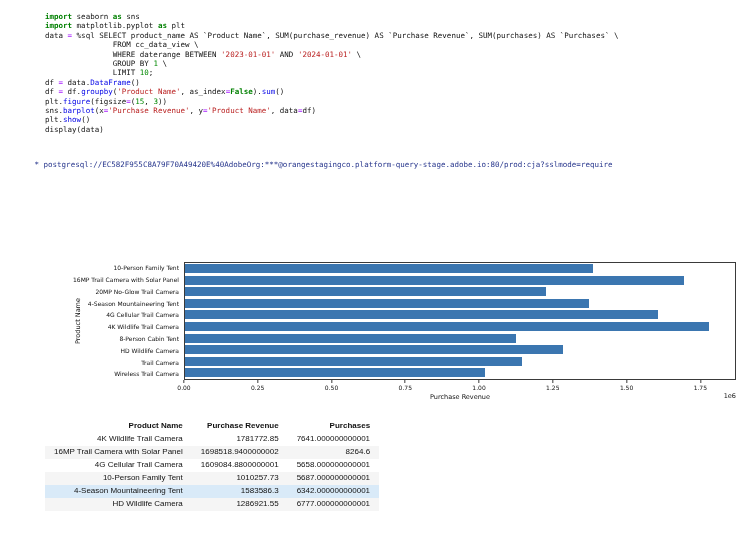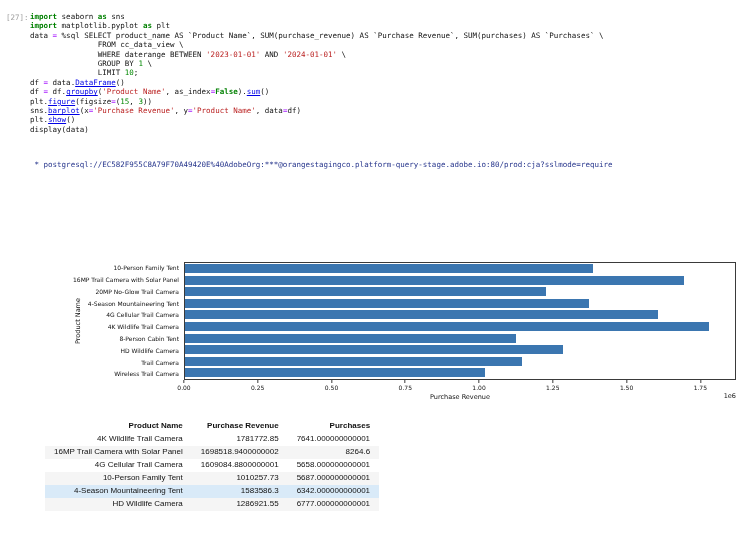--- a/index.html
+++ b/index.html
@@ -3,27 +3,27 @@
 <meta charset="utf-8">
 <style>
   * { margin:0; padding:0; box-sizing:border-box; }
   html,body { width:750px; height:534px; background:#ffffff; overflow:hidden;
               font-family:"Liberation Sans", sans-serif; }
 
   
   .cell { display:flex; padding-top:12px; }
   .prompt { width:30px; flex-shrink:0; padding-left:6px; padding-top:1px;
             font:7.5px "DejaVu Sans Mono", monospace; color:#9e9e9e; }
-  .code  { font:7.5px/9.4px "DejaVu Sans Mono", monospace; color:#111; white-space:pre; }
+  .code  { font:7.5px/9.4px "DejaVu Sans Mono", monospace; color:#111; white-space:pre;margin-left:45px; }
   .code-line { white-space:pre; }
   .tok-k { color:#008000; font-weight:bold; }
   .tok-s { color:#ba2121; }
   .tok-n { color:#008800; }
   .tok-o { color:#aa22ff; }
-  .tok-f { color:#0000e6;text-decoration:underline; }
+  .tok-f { color:#0000e6; }
   .tok-p { color:#111; }
 
   
   .output { margin:5px 0 0 30px; font:7.5px/10.5px "DejaVu Sans Mono", monospace; white-space:pre; }
   .rows-affected { color:#111; }
 
   
   .figure { margin:70px 0 0 72px; width:664px; font-family:"DejaVu Sans", sans-serif; color:#111; }
   .fig-grid { display:grid; grid-template-columns:12px 100px 1fr; }
   .ylabel-cell { grid-column:1; grid-row:1; position:relative; }
@@ -50,21 +50,20 @@
   .dataframe td { text-align:right; padding:2.5px 9px; line-height:8px; }
   .dataframe tbody tr:nth-child(even) { background:var(--stripe,#f5f5f5); }
   .dataframe tbody tr.hl { background:var(--hl,#d9eaf8); }
 </style>
 </head>
 <body>
 
 <div class="notebook">
 
   <div class="cell">
-    <div class="prompt">[27]:</div>
     <div class="code" id="code"><div class="code-line"><span class="tok-k">import</span><span class="tok-p"> seaborn </span><span class="tok-k">as</span><span class="tok-p"> sns</span></div><div class="code-line"><span class="tok-k">import</span><span class="tok-p"> matplotlib.pyplot </span><span class="tok-k">as</span><span class="tok-p"> plt</span></div><div class="code-line"><span class="tok-p">data </span><span class="tok-o">=</span><span class="tok-p"> %sql SELECT product_name AS `Product Name`, SUM(purchase_revenue) AS `Purchase Revenue`, SUM(purchases) AS `Purchases` \</span></div><div class="code-line"><span class="tok-p">               FROM cc_data_view \</span></div><div class="code-line"><span class="tok-p">               WHERE daterange BETWEEN </span><span class="tok-s">'2023-01-01'</span><span class="tok-p"> AND </span><span class="tok-s">'2024-01-01'</span><span class="tok-p"> \</span></div><div class="code-line"><span class="tok-p">               GROUP BY </span><span class="tok-n">1</span><span class="tok-p"> \</span></div><div class="code-line"><span class="tok-p">               LIMIT </span><span class="tok-n">10</span><span class="tok-p">;</span></div><div class="code-line"><span class="tok-p">df </span><span class="tok-o">=</span><span class="tok-p"> data.</span><span class="tok-f">DataFrame</span><span class="tok-p">()</span></div><div class="code-line"><span class="tok-p">df </span><span class="tok-o">=</span><span class="tok-p"> df.</span><span class="tok-f">groupby</span><span class="tok-p">(</span><span class="tok-s">'Product Name'</span><span class="tok-p">, as_index</span><span class="tok-o">=</span><span class="tok-k">False</span><span class="tok-p">).</span><span class="tok-f">sum</span><span class="tok-p">()</span></div><div class="code-line"><span class="tok-p">plt.</span><span class="tok-f">figure</span><span class="tok-p">(figsize</span><span class="tok-o">=</span><span class="tok-p">(</span><span class="tok-n">15</span><span class="tok-p">, </span><span class="tok-n">3</span><span class="tok-p">))</span></div><div class="code-line"><span class="tok-p">sns.</span><span class="tok-f">barplot</span><span class="tok-p">(x</span><span class="tok-o">=</span><span class="tok-s">'Purchase Revenue'</span><span class="tok-p">, y</span><span class="tok-o">=</span><span class="tok-s">'Product Name'</span><span class="tok-p">, data</span><span class="tok-o">=</span><span class="tok-p">df)</span></div><div class="code-line"><span class="tok-p">plt.</span><span class="tok-f">show</span><span class="tok-p">()</span></div><div class="code-line"><span class="tok-p">display(data)</span></div></div>
   </div>
 
   <div class="output">
     <div class="conn" style="color: rgb(38, 53, 140);"> * postgresql://EC582F955C8A79F70A49420E%40AdobeOrg:***@orangestagingco.platform-query-stage.adobe.io:80/prod:cja?sslmode=require</div>
   </div>
 
   <div class="figure">
     <div class="fig-grid">
       <div class="ylabel-cell">

